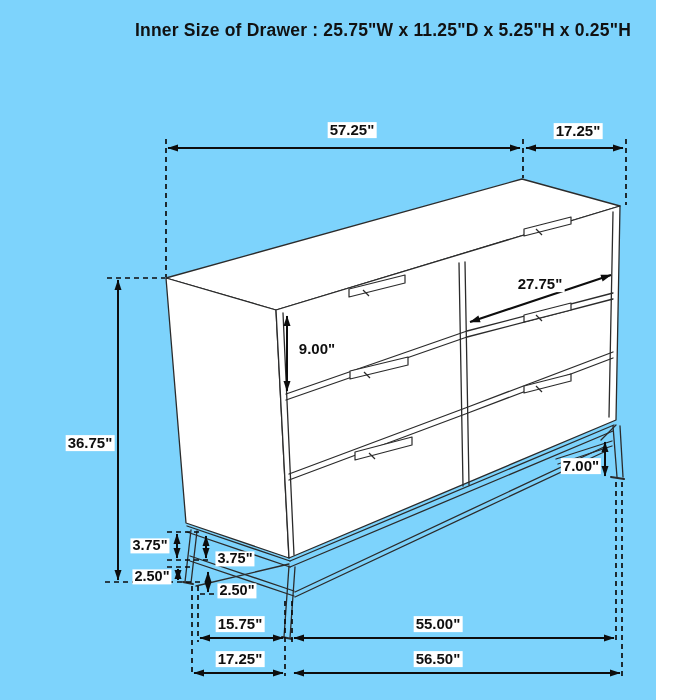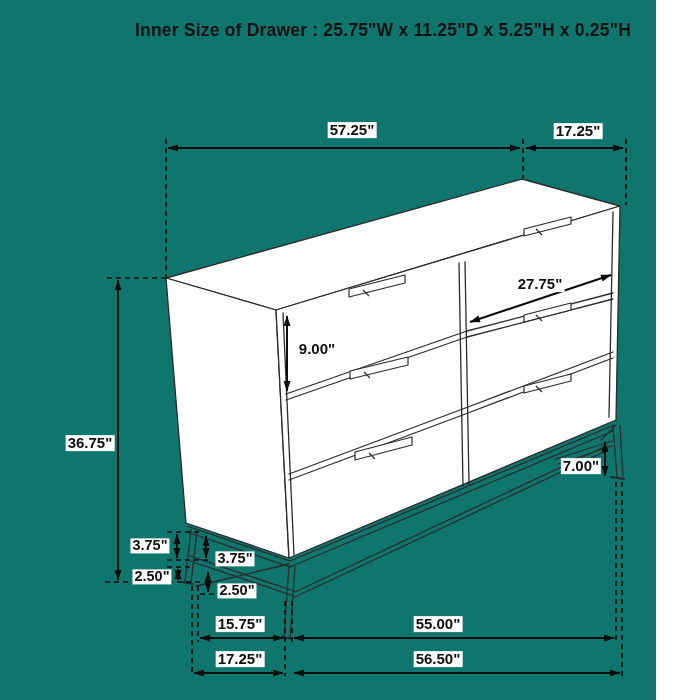--- a/index.html
+++ b/index.html
@@ -1,16 +1,16 @@
 <!DOCTYPE html>
 <html><head>
 <meta charset="utf-8">
 <style>
   html,body{margin:0;padding:0;background:#ffffff;}
-  .canvas{position:relative;width:656px;height:700px;background:#0f766e;overflow:hidden;
+  .canvas{position:relative;width:656px;height:700px;background:#7dd3fc;overflow:hidden;
           font-family:"Liberation Sans",sans-serif;}
   .diagram-svg{position:absolute;left:0;top:0;}
   .title{position:absolute;left:383px;top:30px;transform:translate(-50%,-50%);
          font-weight:bold;font-size:17.5px;color:#111;white-space:nowrap;letter-spacing:.2px;}
   .lab{position:absolute;transform:translate(-50%,-50%);font-weight:bold;font-size:15px;
        color:#0f0f0f;background:#fff;padding:0 2px;white-space:nowrap;line-height:1.05;}
   .lab.small{font-size:14.5px;}
 </style>
 </head>
 <body>

